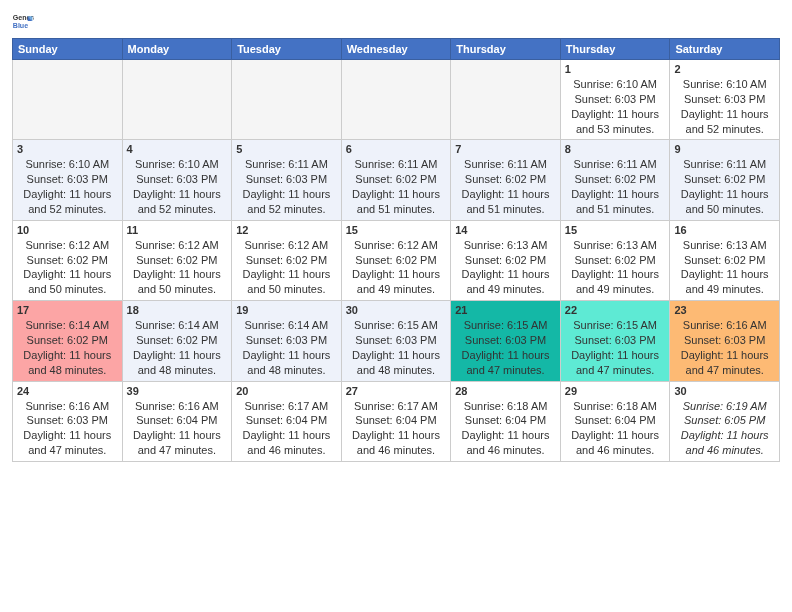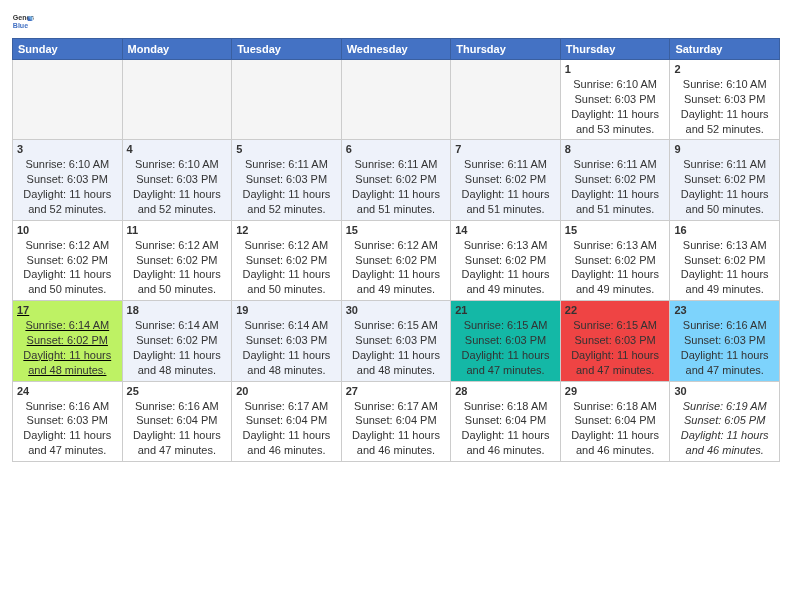--- a/index.html
+++ b/index.html
@@ -247,21 +247,21 @@
           </td>
           <td>
             <div class="day-number">16</div>
             <div class="day-info" style="white-space: pre-line;">Sunrise: 6:13 AM
 Sunset: 6:02 PM
 Daylight: 11 hours
 and 49 minutes.</div>
           </td>
         </tr>
         <tr>
-          <td style="background: #bef264; text-decoration: underline;">
+          <td style="background: #fca5a5;">
             <div class="day-number">17</div>
             <div class="day-info" style="white-space: pre-line;">Sunrise: 6:14 AM
 Sunset: 6:02 PM
 Daylight: 11 hours
 and 48 minutes.</div>
           </td>
           <td style="background: rgb(238, 242, 250);">
             <div class="day-number">18</div>
             <div class="day-info" style="white-space: pre-line;">Sunrise: 6:14 AM
 Sunset: 6:02 PM
@@ -282,45 +282,45 @@
 Daylight: 11 hours
 and 48 minutes.</div>
           </td>
           <td style="background: #14b8a6;">
             <div class="day-number">21</div>
             <div class="day-info" style="white-space: pre-line;">Sunrise: 6:15 AM
 Sunset: 6:03 PM
 Daylight: 11 hours
 and 47 minutes.</div>
           </td>
-          <td style="background: #ef4444;">
+          <td style="background: #5eead4;">
             <div class="day-number">22</div>
             <div class="day-info" style="white-space: pre-line;">Sunrise: 6:15 AM
 Sunset: 6:03 PM
 Daylight: 11 hours
 and 47 minutes.</div>
           </td>
-          <td style="background: #7dd3fc;">
+          <td style="background: #fdba74;">
             <div class="day-number">23</div>
             <div class="day-info" style="white-space: pre-line;">Sunrise: 6:16 AM
 Sunset: 6:03 PM
 Daylight: 11 hours
 and 47 minutes.</div>
           </td>
         </tr>
         <tr>
           <td>
             <div class="day-number">24</div>
             <div class="day-info" style="white-space: pre-line;">Sunrise: 6:16 AM
 Sunset: 6:03 PM
 Daylight: 11 hours
 and 47 minutes.</div>
           </td>
           <td>
-            <div class="day-number">25</div>
+            <div class="day-number">39</div>
             <div class="day-info" style="white-space: pre-line;">Sunrise: 6:16 AM
 Sunset: 6:04 PM
 Daylight: 11 hours
 and 47 minutes.</div>
           </td>
           <td>
             <div class="day-number">20</div>
             <div class="day-info" style="white-space: pre-line;">Sunrise: 6:17 AM
 Sunset: 6:04 PM
 Daylight: 11 hours

